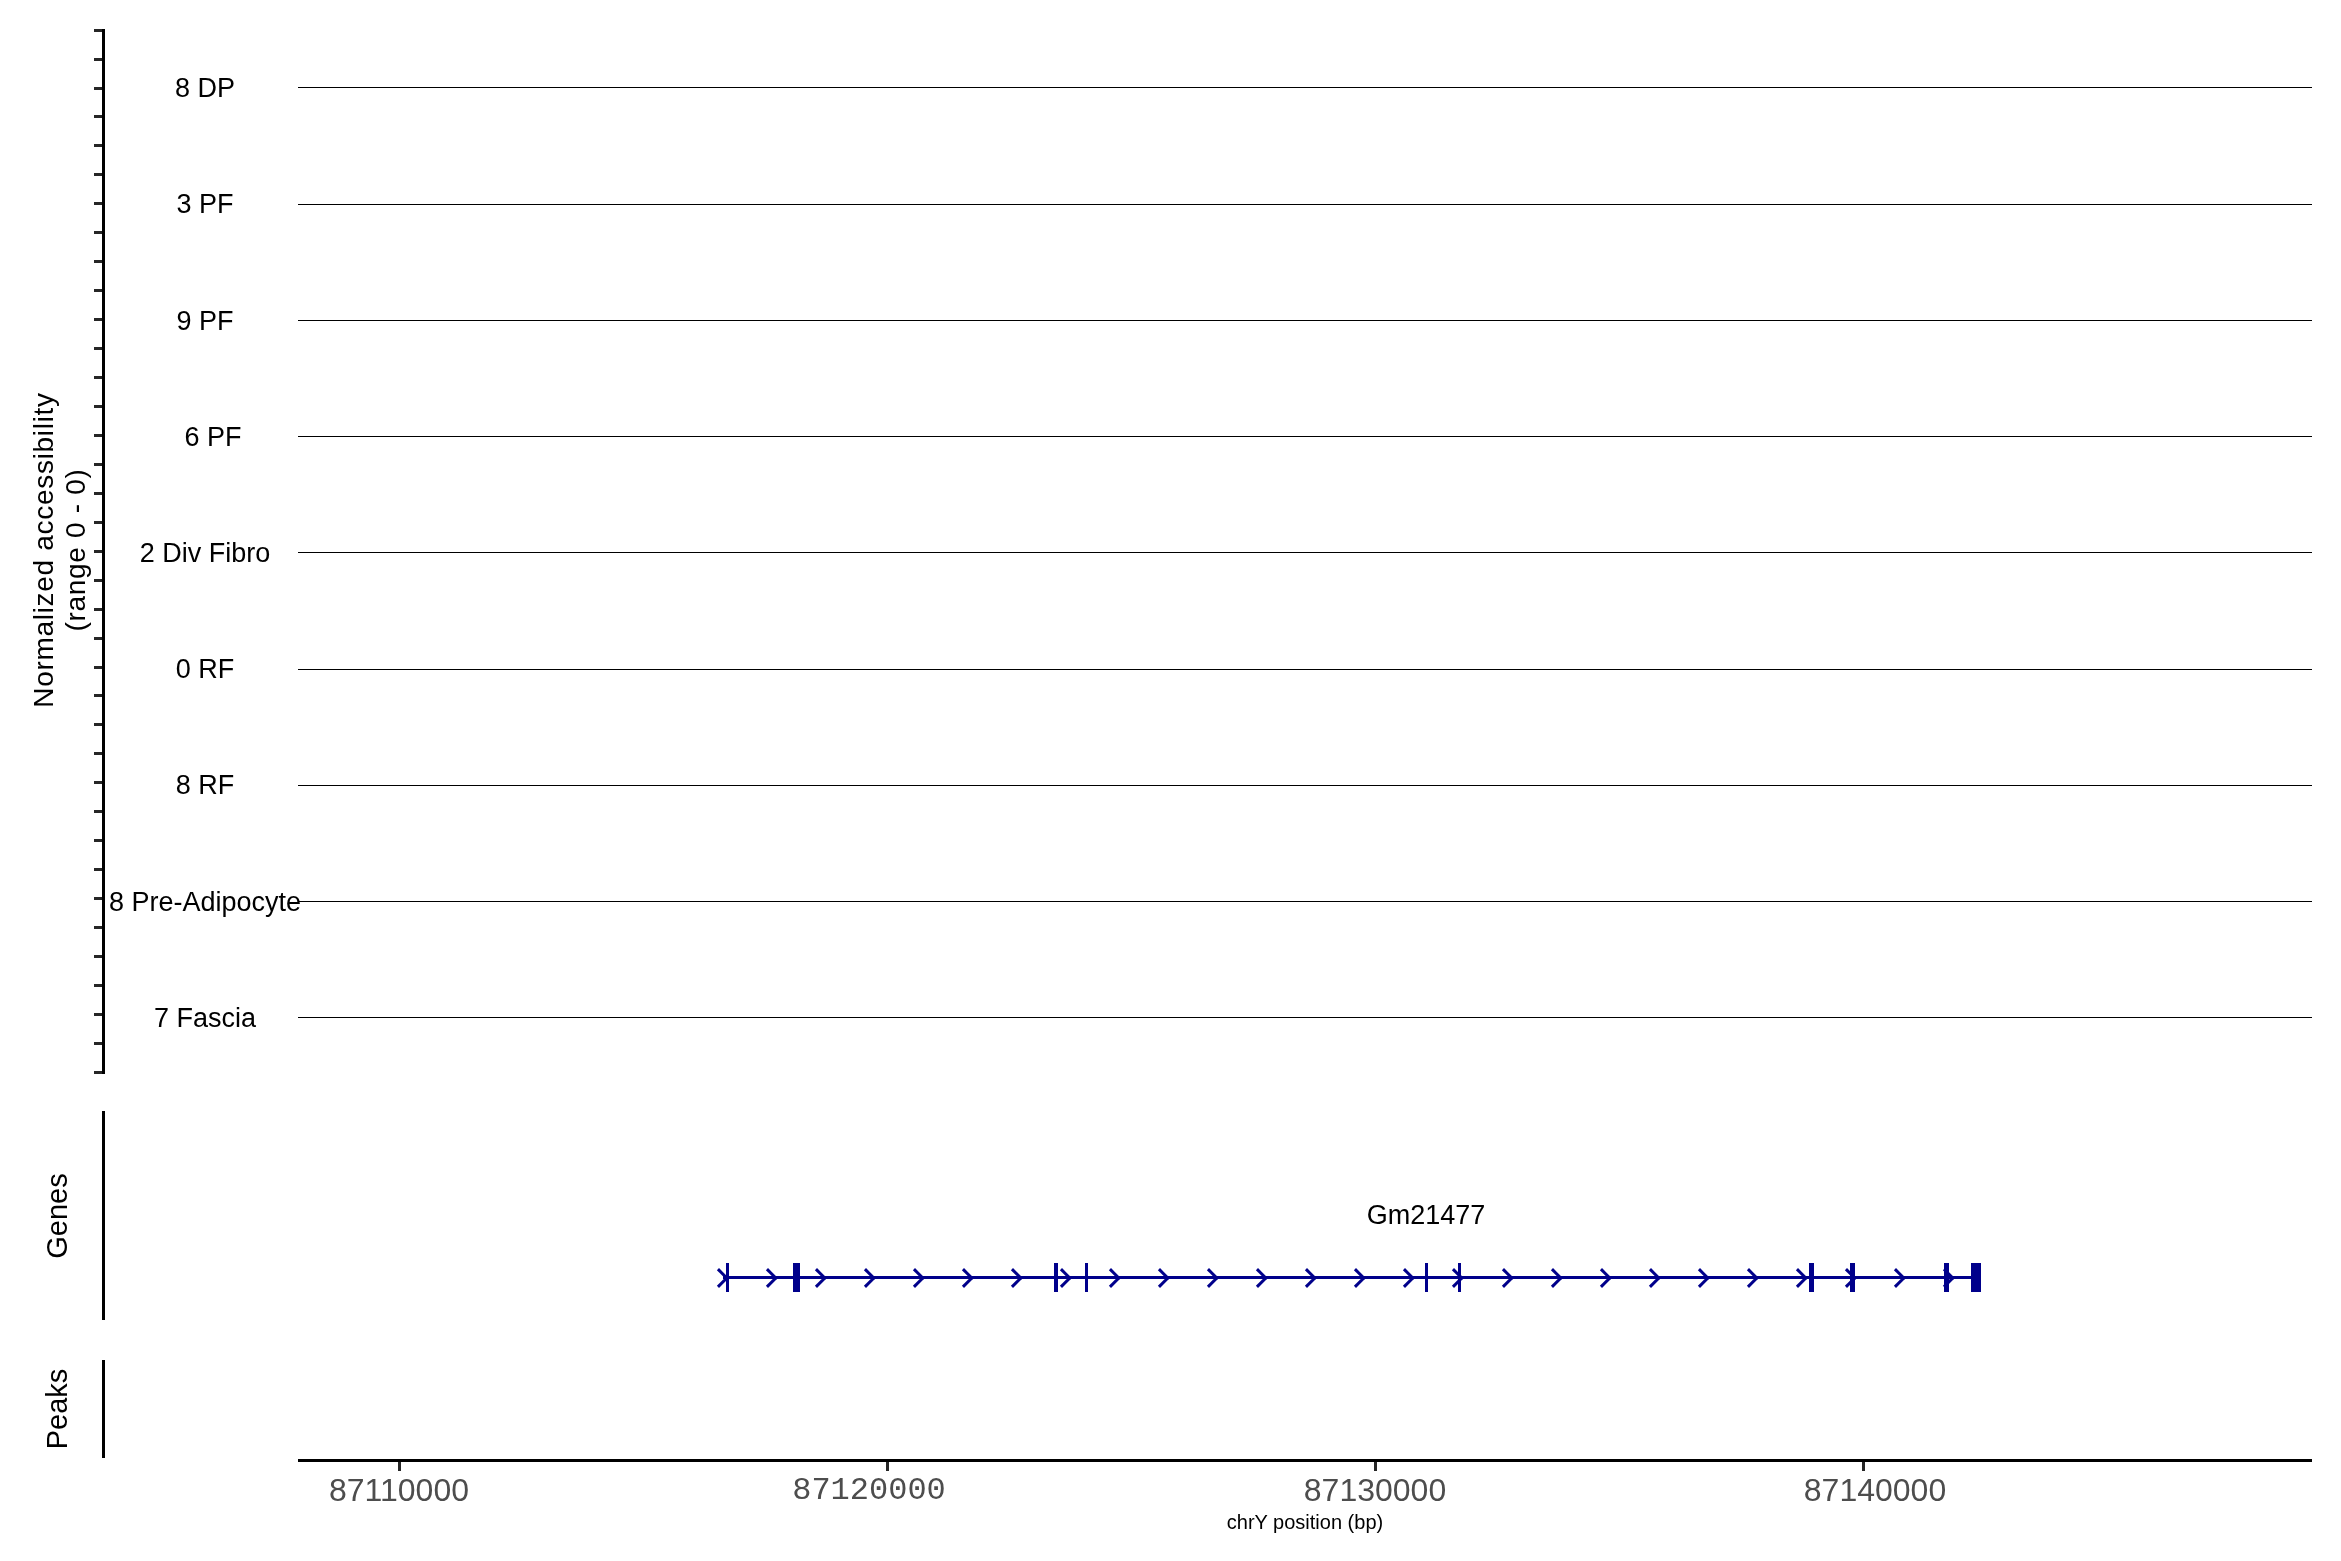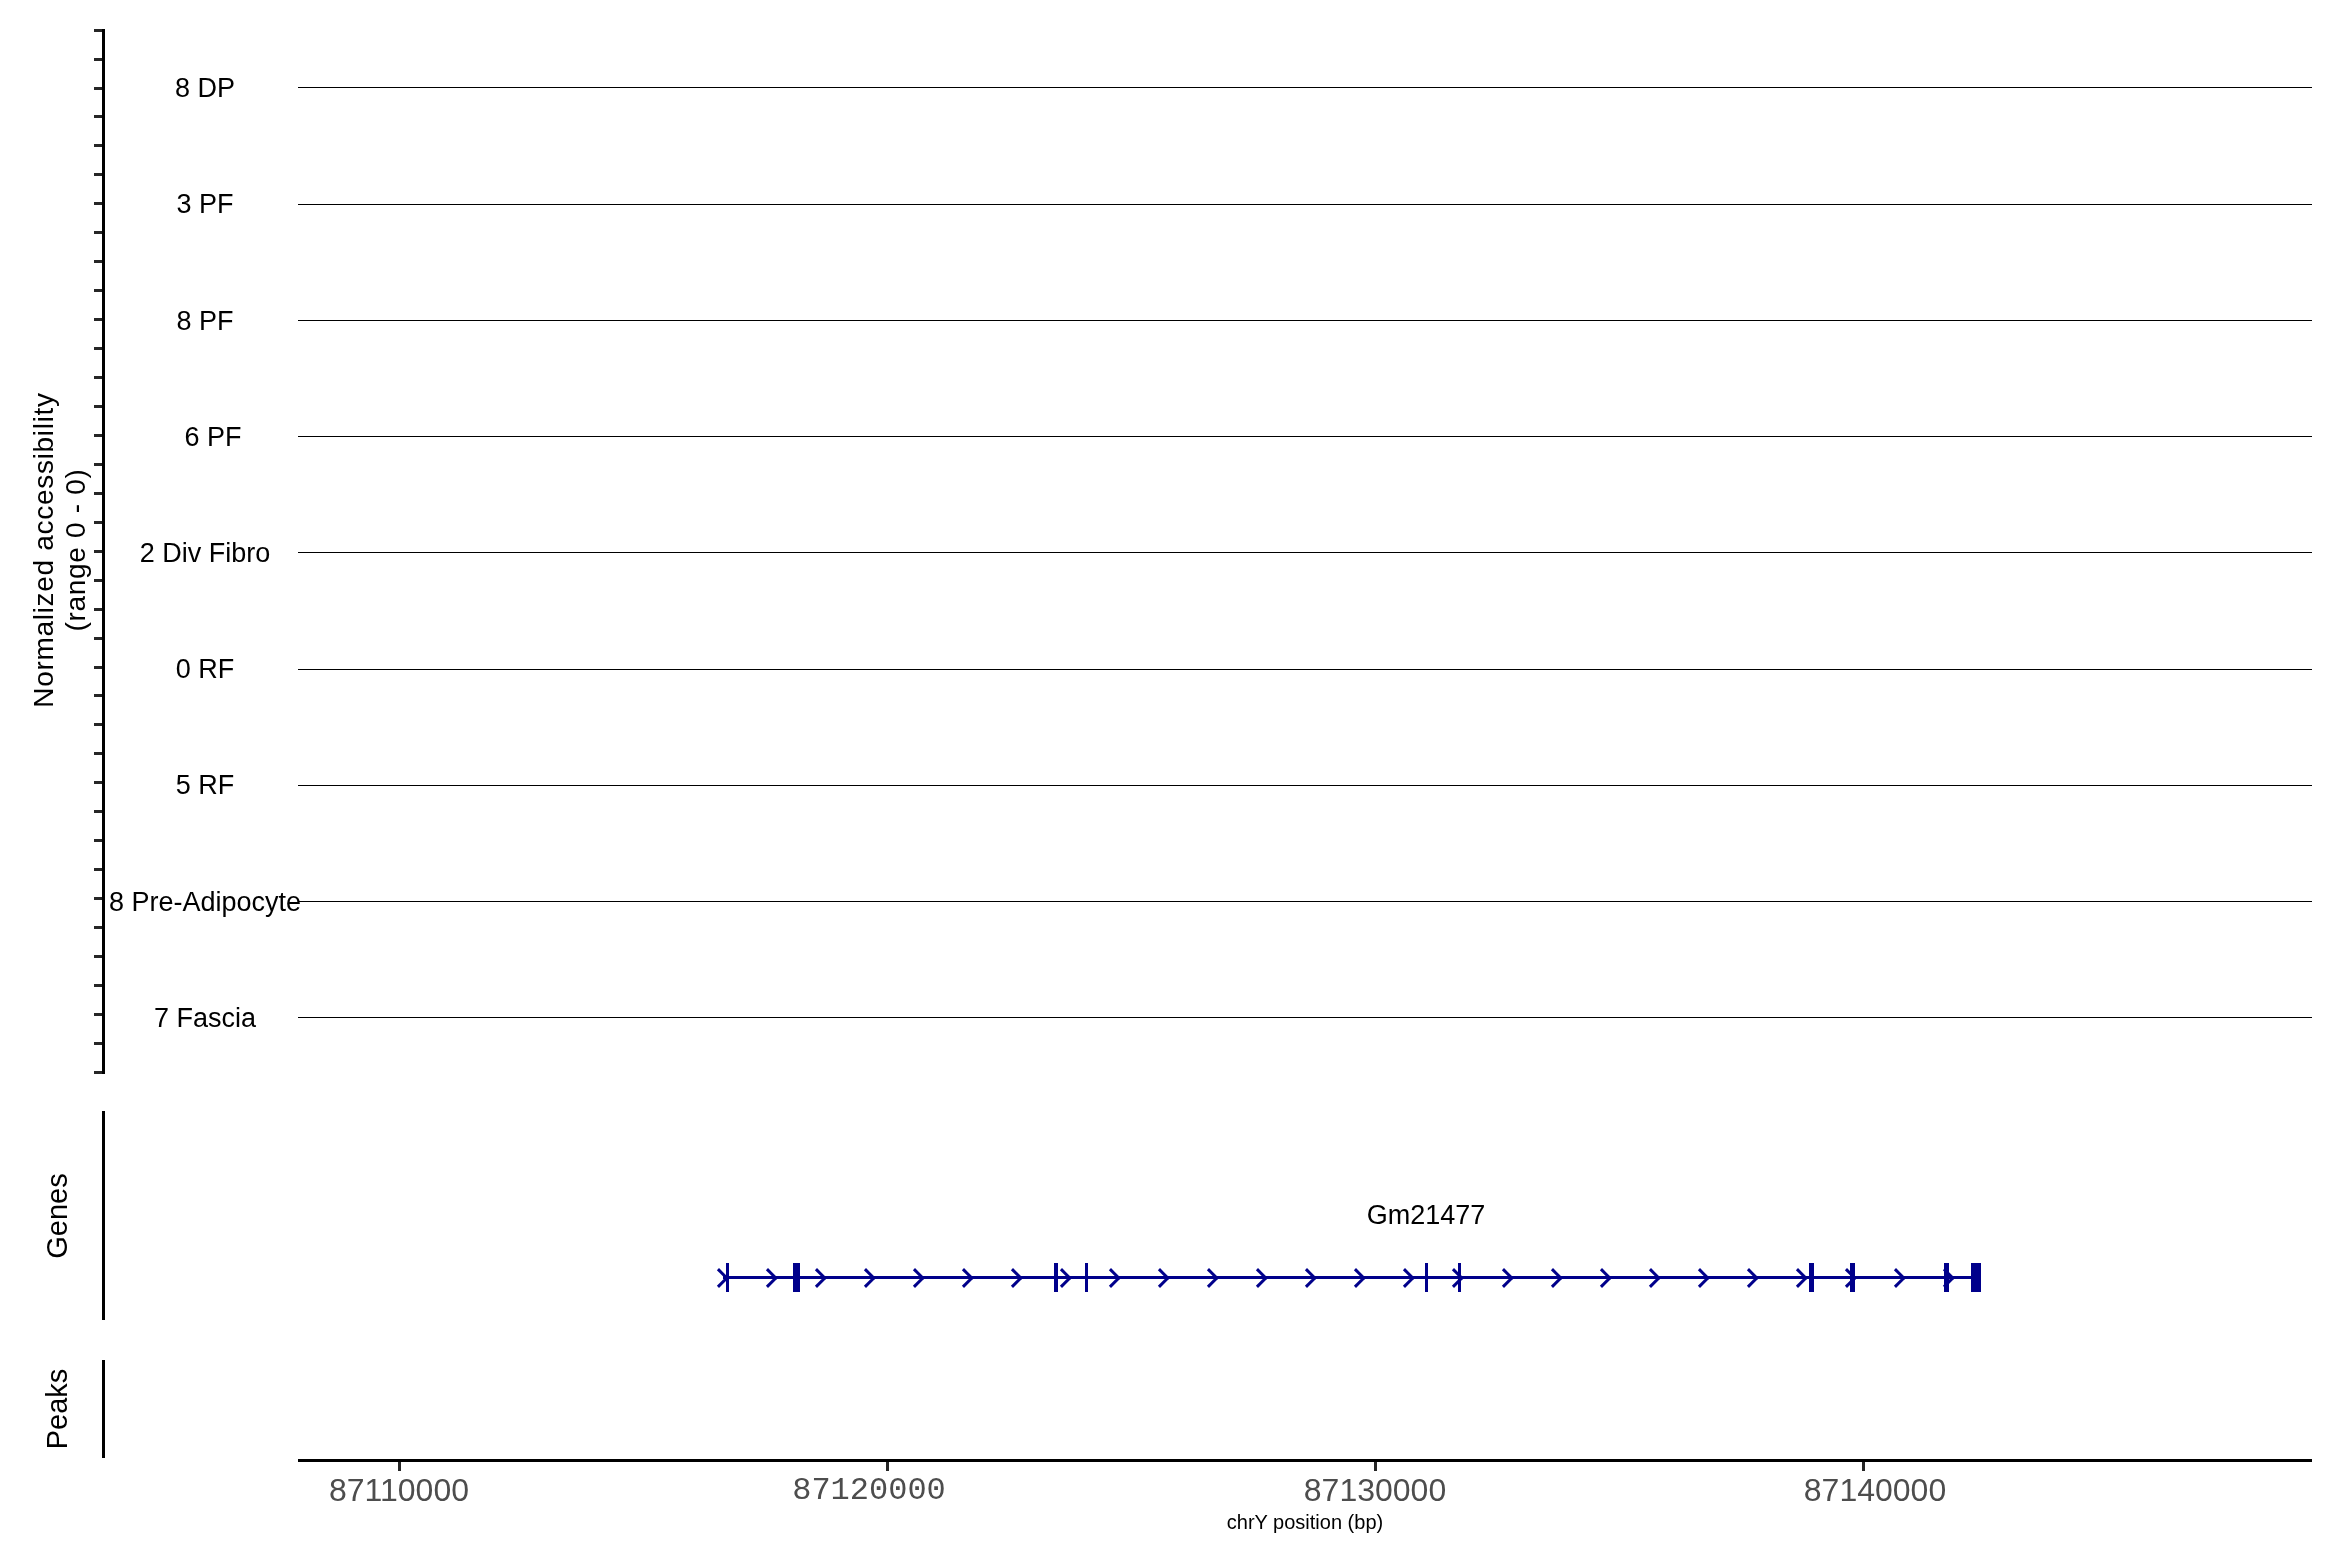--- a/index.html
+++ b/index.html
@@ -91,29 +91,29 @@
       <div class="axis-tick" style="left: 94px; top: 1013px; width: 7.8px; height: 2.6px;"></div>
       <div class="axis-tick" style="left: 94px; top: 1042px; width: 7.8px; height: 2.6px;"></div>
       <div class="axis-tick" style="left: 94px; top: 1071px; width: 7.8px; height: 2.6px;"></div>
     </div>
 
   <div id="tracks">
       <div class="ctext track-label" style="left: 205px; top: 88px;">8 DP</div>
       <div class="hline" style="left: 298px; top: 87px; width: 2014px; height: 1.3px;"></div>
       <div class="ctext track-label" style="left: 205px; top: 204px;">3 PF</div>
       <div class="hline" style="left: 298px; top: 204px; width: 2014px; height: 1.3px;"></div>
-      <div class="ctext track-label" style="left: 205px; top: 321px;">8 PF</div>
+      <div class="ctext track-label" style="left: 205px; top: 321px;">9 PF</div>
       <div class="hline" style="left: 298px; top: 320px; width: 2014px; height: 1.3px;"></div>
       <div class="ctext track-label" style="left: 205px; top: 437px; margin-left: 8px;">6 PF</div>
       <div class="hline" style="left: 298px; top: 436px; width: 2014px; height: 1.3px;"></div>
       <div class="ctext track-label" style="left: 205px; top: 553px;">2 Div Fibro</div>
       <div class="hline" style="left: 298px; top: 552px; width: 2014px; height: 1.3px;"></div>
       <div class="ctext track-label" style="left: 205px; top: 669px;">0 RF</div>
       <div class="hline" style="left: 298px; top: 669px; width: 2014px; height: 1.3px;"></div>
-      <div class="ctext track-label" style="left: 205px; top: 785px;">5 RF</div>
+      <div class="ctext track-label" style="left: 205px; top: 785px;">8 RF</div>
       <div class="hline" style="left: 298px; top: 785px; width: 2014px; height: 1.3px;"></div>
       <div class="ctext track-label" style="left: 205px; top: 902px;">8 Pre-Adipocyte</div>
       <div class="hline" style="left: 298px; top: 901px; width: 2014px; height: 1.3px;"></div>
       <div class="ctext track-label" style="left: 205px; top: 1018px;">7 Fascia</div>
       <div class="hline" style="left: 298px; top: 1017px; width: 2014px; height: 1.3px;"></div>
     </div>
 
   <div id="genes-bracket">
       <div class="vline" style="left: 102px; top: 1111px; width: 2.6px; height: 209px;"></div>
     </div>

